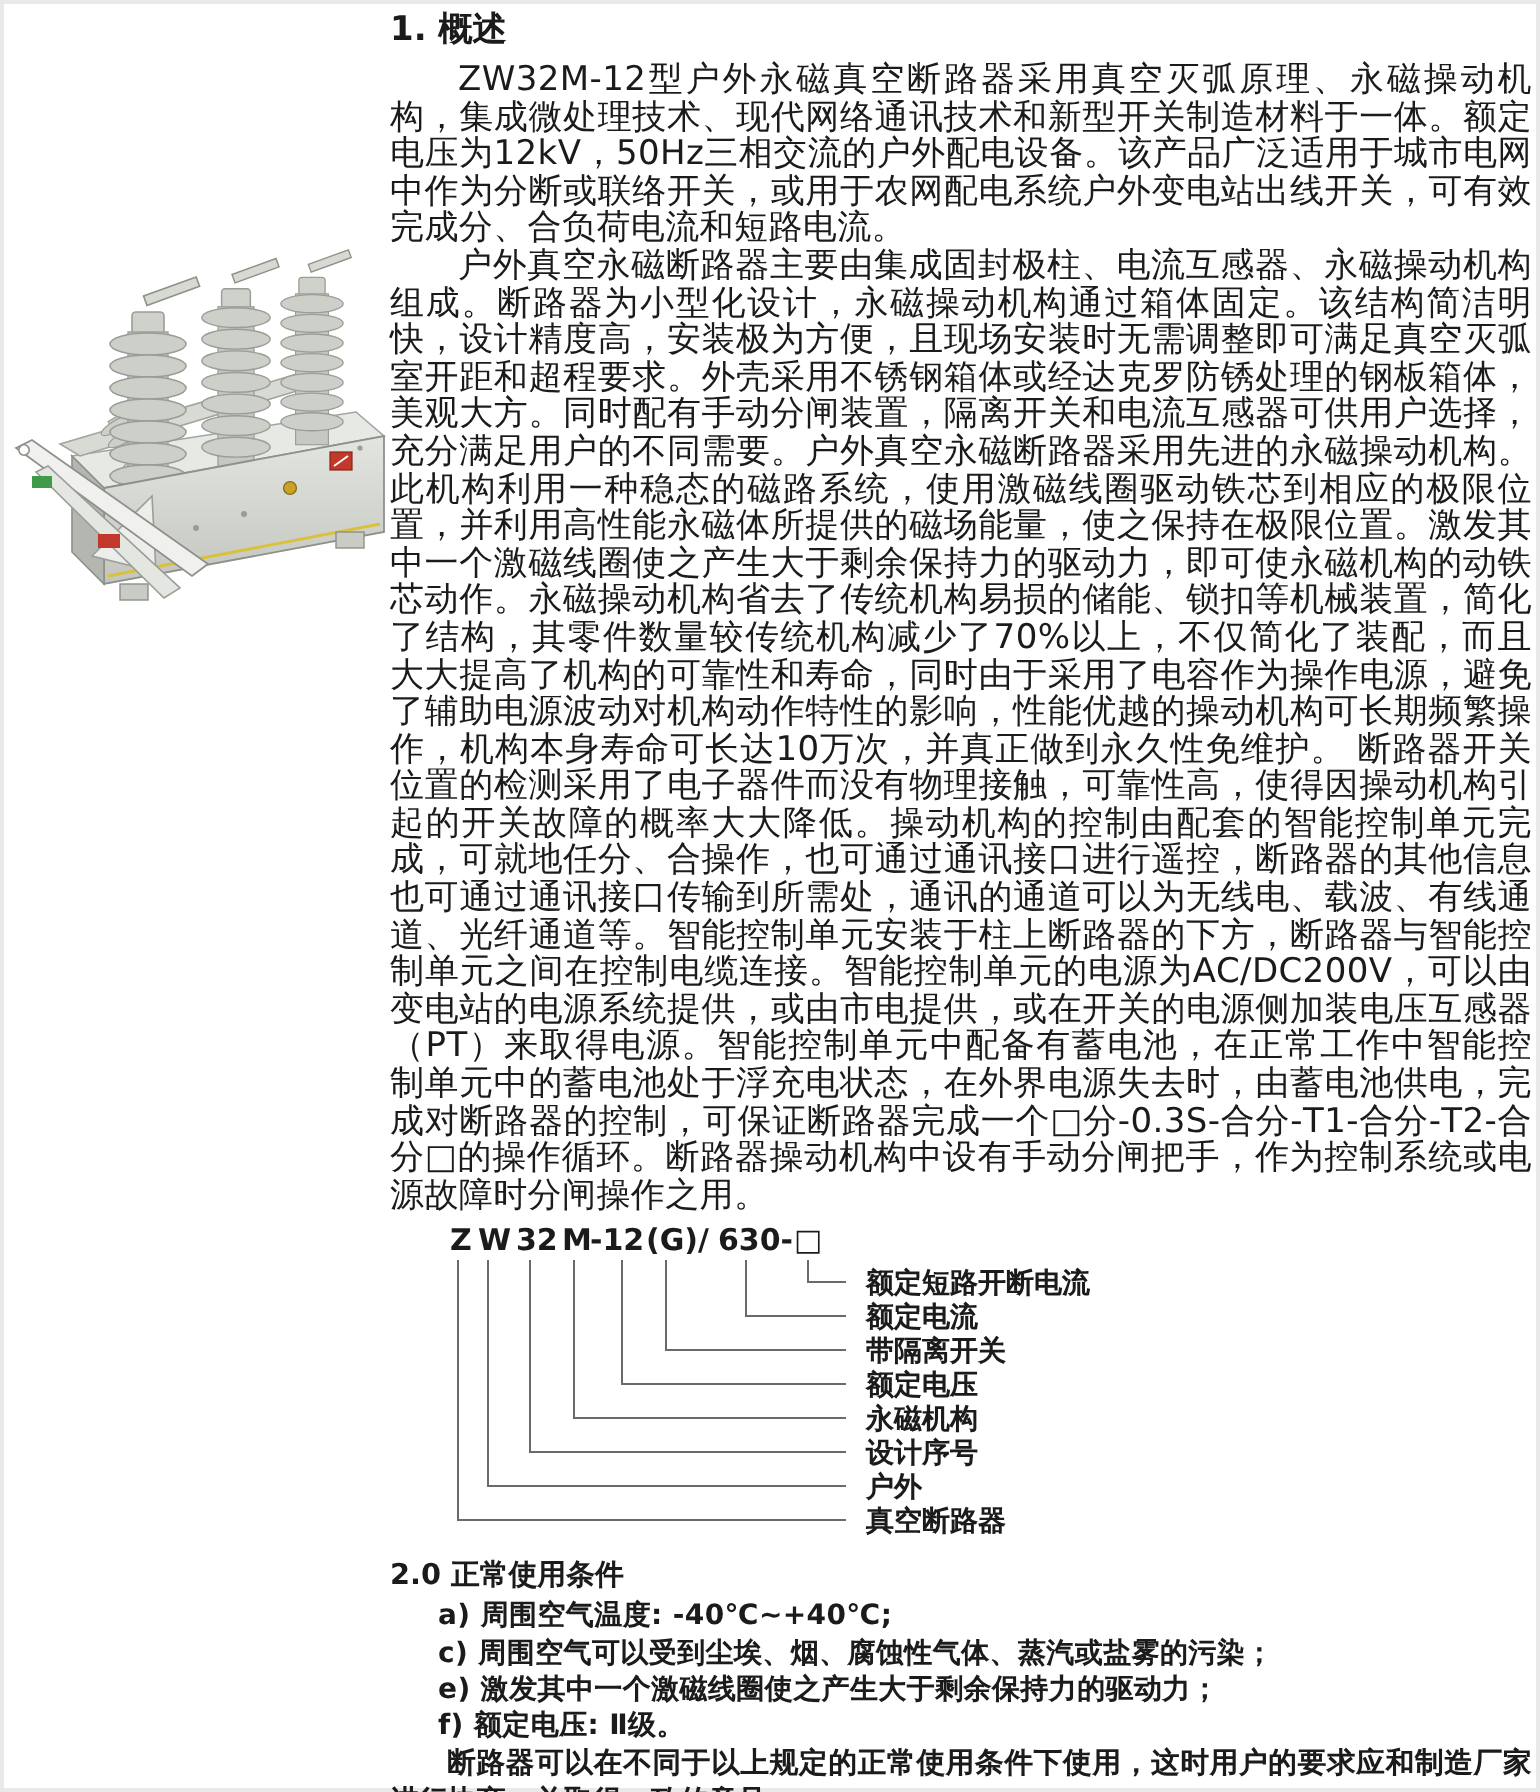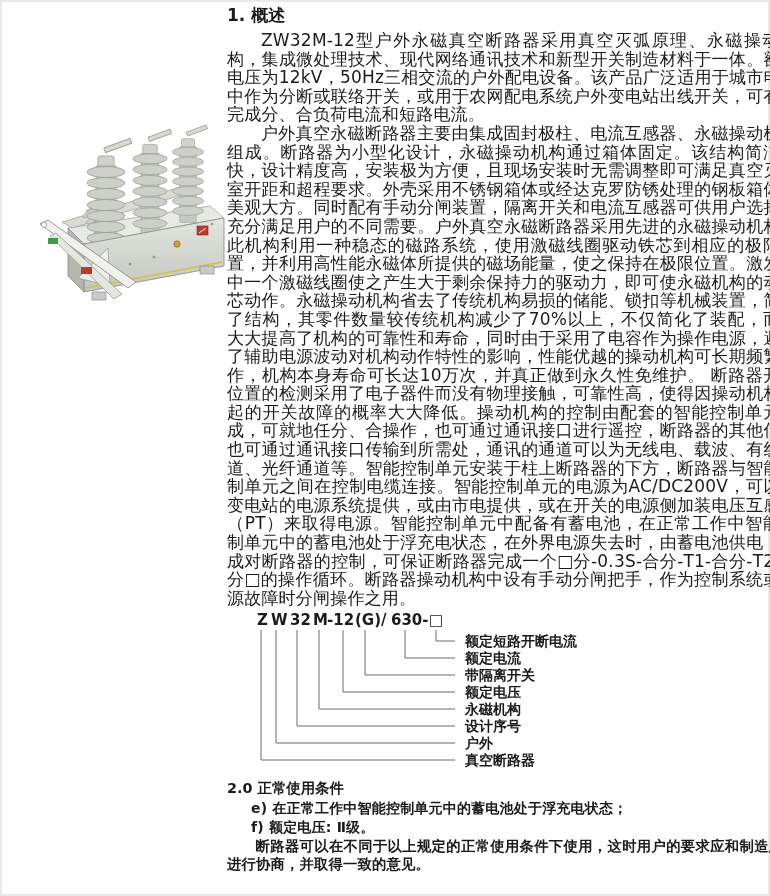--- a/index.html
+++ b/index.html
@@ -5,21 +5,21 @@
   html,body{margin:0;padding:0;}
   body{
     width:770px;height:896px;
     background:#ffffff;
     font-family:"DejaVu Sans",sans-serif;
     color:#1b1b1b;
     position:relative;
     overflow:hidden;
     box-shadow:inset 0 0 0 2px #e9e9e9;
   }
-  .page{position:relative;width:670px;height:896px;margin-left:32px;}
+  .page{position:relative;width:670px;height:896px;}
   
   .figure{
     position:absolute;left:2px;top:124px;width:194px;height:200px;
   }
   
   .content{
     position:absolute;left:195px;top:4px;width:571px;
   }
   h1.sec{
     font-size:17px;line-height:22px;font-weight:700;margin:0;
@@ -179,20 +179,22 @@
         <text class="lbl" x="210" y="103">永磁机构</text>
         <text class="lbl" x="210" y="120">设计序号</text>
         <text class="lbl" x="210" y="137">户外</text>
         <text class="lbl" x="210" y="154">真空断路器</text>
       </svg>
     </div>
 
 
     <div class="subhead">2.0 正常使用条件</div>
     <div class="cond-items">
-      <div class="cond-item">e) 在正常工作中智能控制单元中的蓄电池处于浮充电状态；</div>
+      <div class="cond-item">a) 周围空气温度: -40℃~+40℃;</div>
+      <div class="cond-item">c) 周围空气可以受到尘埃、烟、腐蚀性气体、蒸汽或盐雾的污染；</div>
+      <div class="cond-item">e) 激发其中一个激磁线圈使之产生大于剩余保持力的驱动力；</div>
       <div class="cond-item">f) 额定电压: Ⅱ级。</div>
     </div>
 
     <p class="note">断路器可以在不同于以上规定的正常使用条件下使用，这时用户的要求应和制造厂家进行协商，并取得一致的意见。</p>
 
   </div>
 </div>
 
 </body></html>

